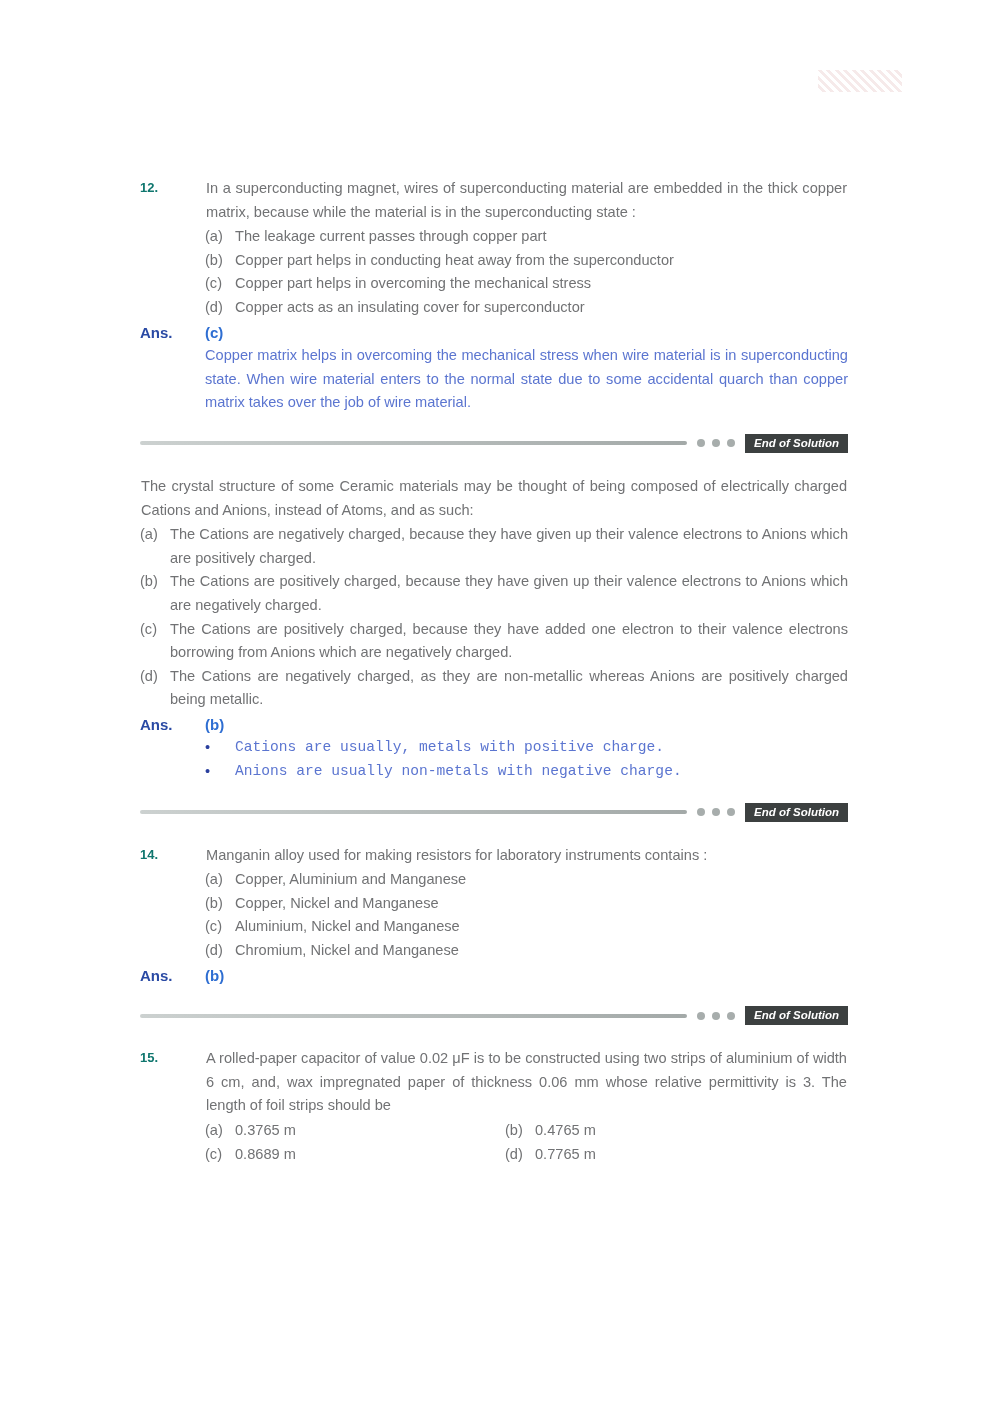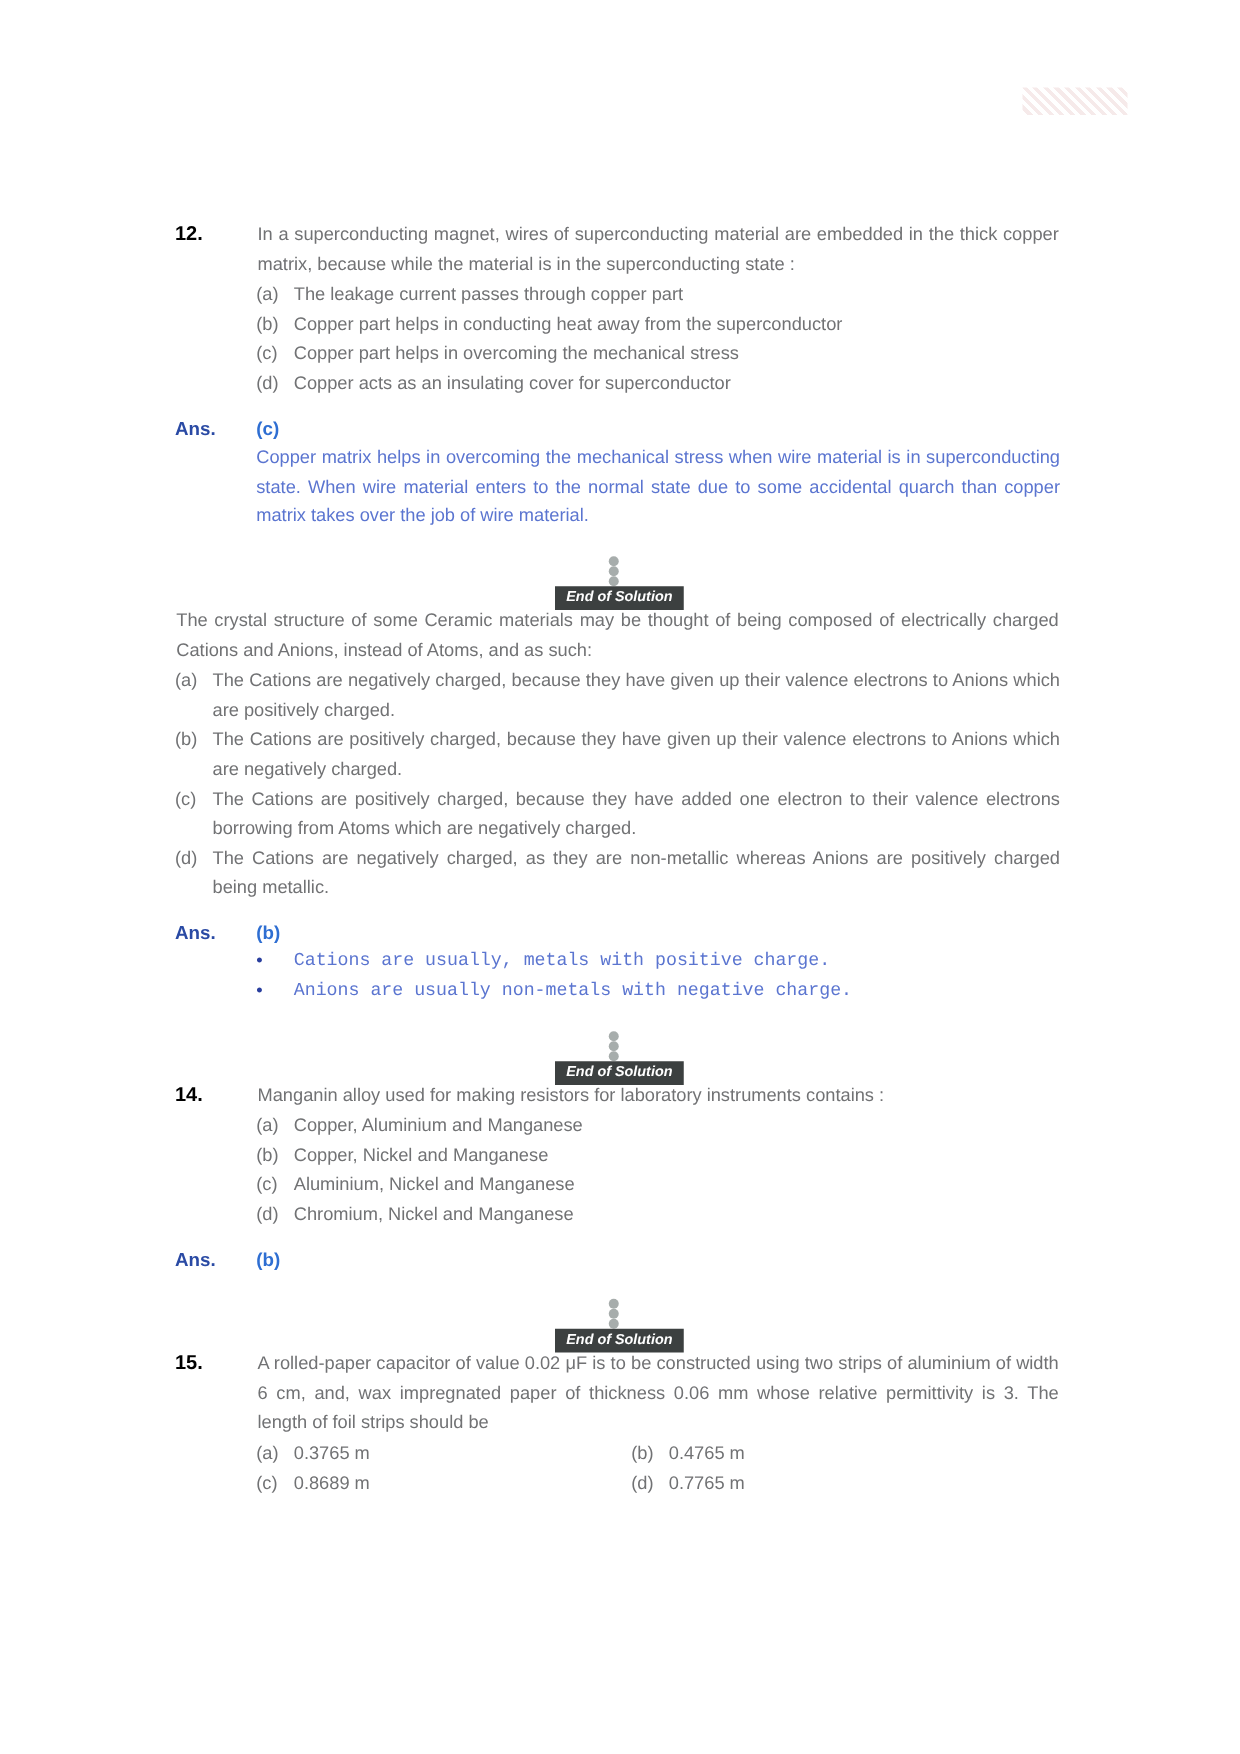--- a/index.html
+++ b/index.html
@@ -12,41 +12,41 @@
     position: absolute; left: 818px; top: 70px; width: 84px; height: 22px;
     background: repeating-linear-gradient(45deg, transparent 0 3px, #f6eaea 3px 6px);
   }
   .content {
     position: absolute; left: 140px; top: 176px; width: 708px;
     color: #717274; font-size: 14.6px; line-height: 23.6px;
   }
   .q-row { display: flex; }
   .q-num {
     width: 65px; flex: none;
-    font-weight: bold; font-size: 16px; color: #000000;
+    font-weight: bold; font-size: 13px; color: #0f766e;
   }
   .q-body { flex: 1; min-width: 0; }
   .q-text { margin: 1px; text-align: justify; }
   .opt { display: flex; }
   .opt-label { width: 30px; flex: none; }
   .opt-text { flex: 1; text-align: justify; }
   .opts-2col { display: grid; grid-template-columns: 300px 1fr; }
-  .ans-line { display: flex; margin-top: 12px; font-weight: bold; font-size: 15px; }
+  .ans-line { display: flex; margin-top: 1px; font-weight: bold; font-size: 15px; }
   .ans-label { width: 65px; flex: none; color: #2a4aa4; }
   .ans-choice { color: #2e6ed2; }
   .sol {
     margin: 0 0 0 65px; text-align: justify;
     color: #5b75d0;
   }
   .bullet-row { display: flex; margin-left: 65px; color: #5b75d0; }
   .bullet-glyph { width: 30px; flex: none; color: #2a3f9e; }
   .bullet-text { flex: 1; font-family: Liberation Mono, monospace; }
   .divider {
     display: flex; align-items: center;
-    margin-top: 19px; margin-bottom: 21px; height: 19px; flex-direction: column;
+    margin-top: 19px; margin-bottom: 21px; height: 19px;
   }
   .divider-line {
     flex: 1; height: 4px; border-radius: 2px;
     background: linear-gradient(to right, #ccd1d0, #a3a9a8);
     margin-right: 10px;
   }
   .dot {
     width: 8px; height: 8px; border-radius: 50%;
     background: #a7adac; margin-right: 7px; flex: none;
   }
@@ -108,21 +108,21 @@
         <div class="opt">
           <span class="opt-label">(a)</span>
           <span class="opt-text">The Cations are negatively charged, because they have given up their valence electrons to Anions which are positively charged.</span>
         </div>
         <div class="opt">
           <span class="opt-label">(b)</span>
           <span class="opt-text">The Cations are positively charged, because they have given up their valence electrons to Anions which are negatively charged.</span>
         </div>
         <div class="opt">
           <span class="opt-label">(c)</span>
-          <span class="opt-text">The Cations are positively charged, because they have added one electron to their valence electrons borrowing from Atoms which are negatively charged.</span>
+          <span class="opt-text">The Cations are positively charged, because they have added one electron to their valence electrons borrowing from Anions which are negatively charged.</span>
         </div>
         <div class="opt">
           <span class="opt-label">(d)</span>
           <span class="opt-text">The Cations are negatively charged, as they are non-metallic whereas Anions are positively charged being metallic.</span>
         </div>
       </div>
     </div>
     <div class="ans-line">
       <span class="ans-label">Ans.</span>
       <span class="ans-choice">(b)</span>

